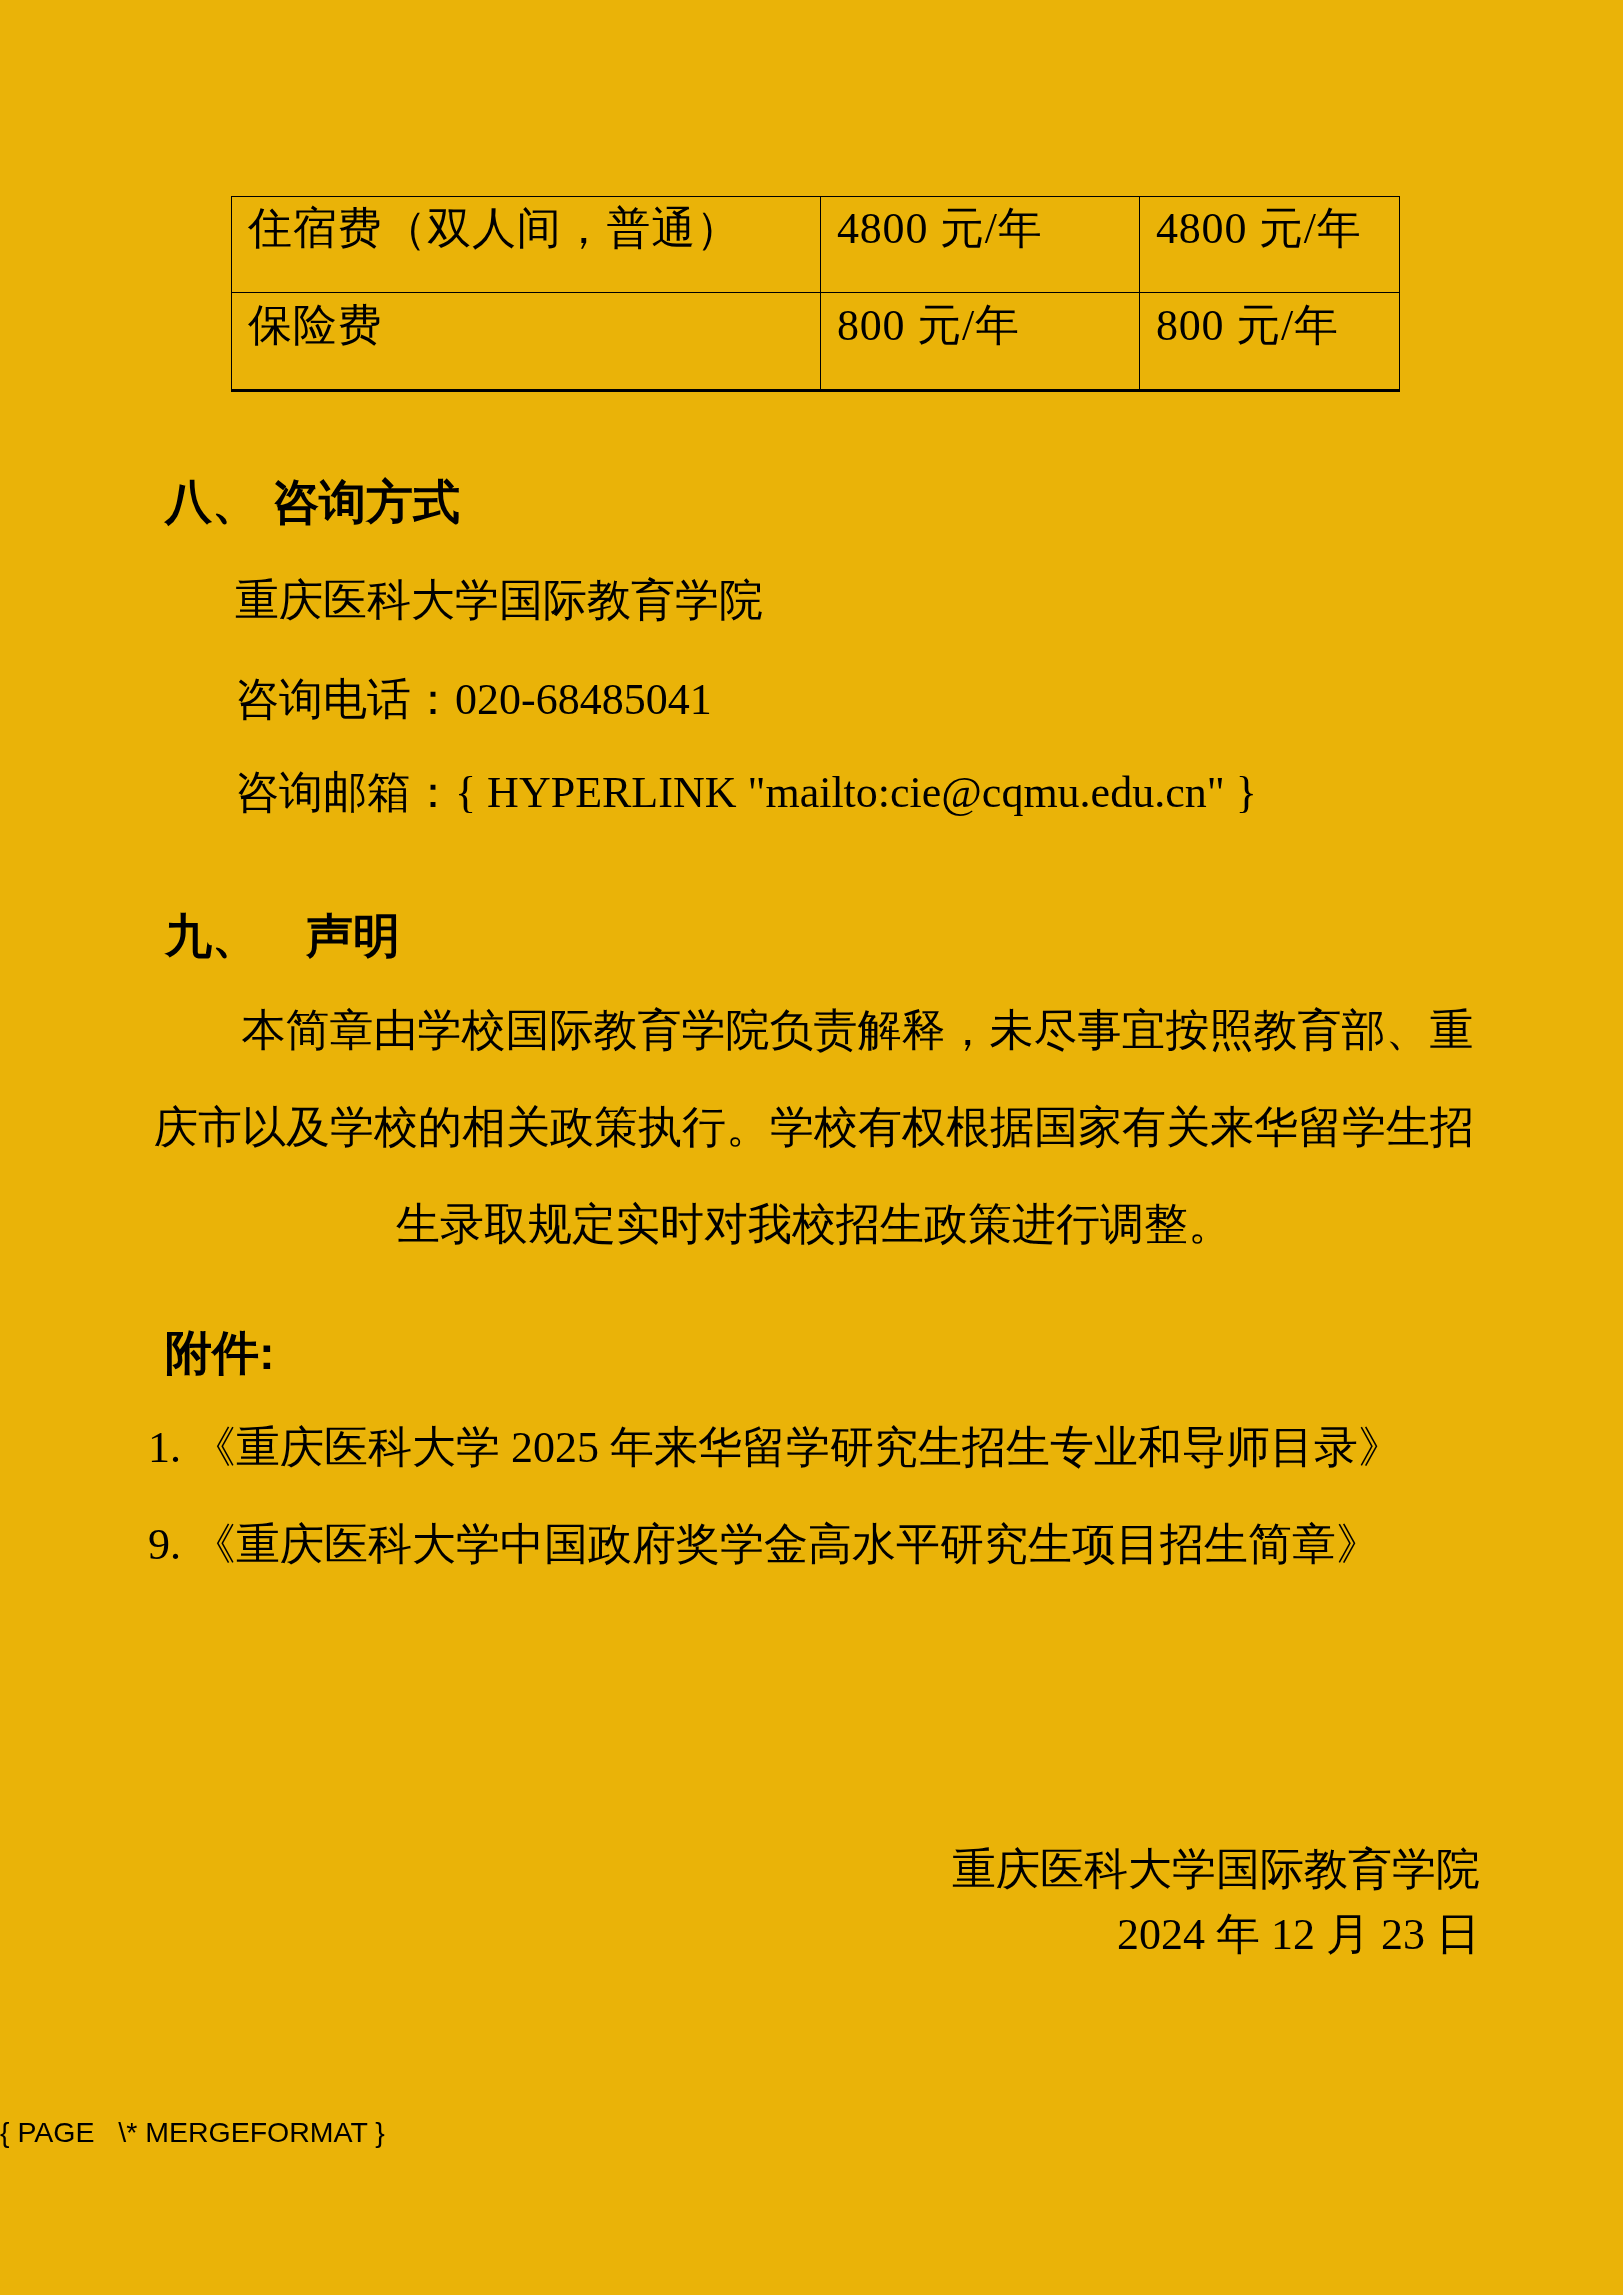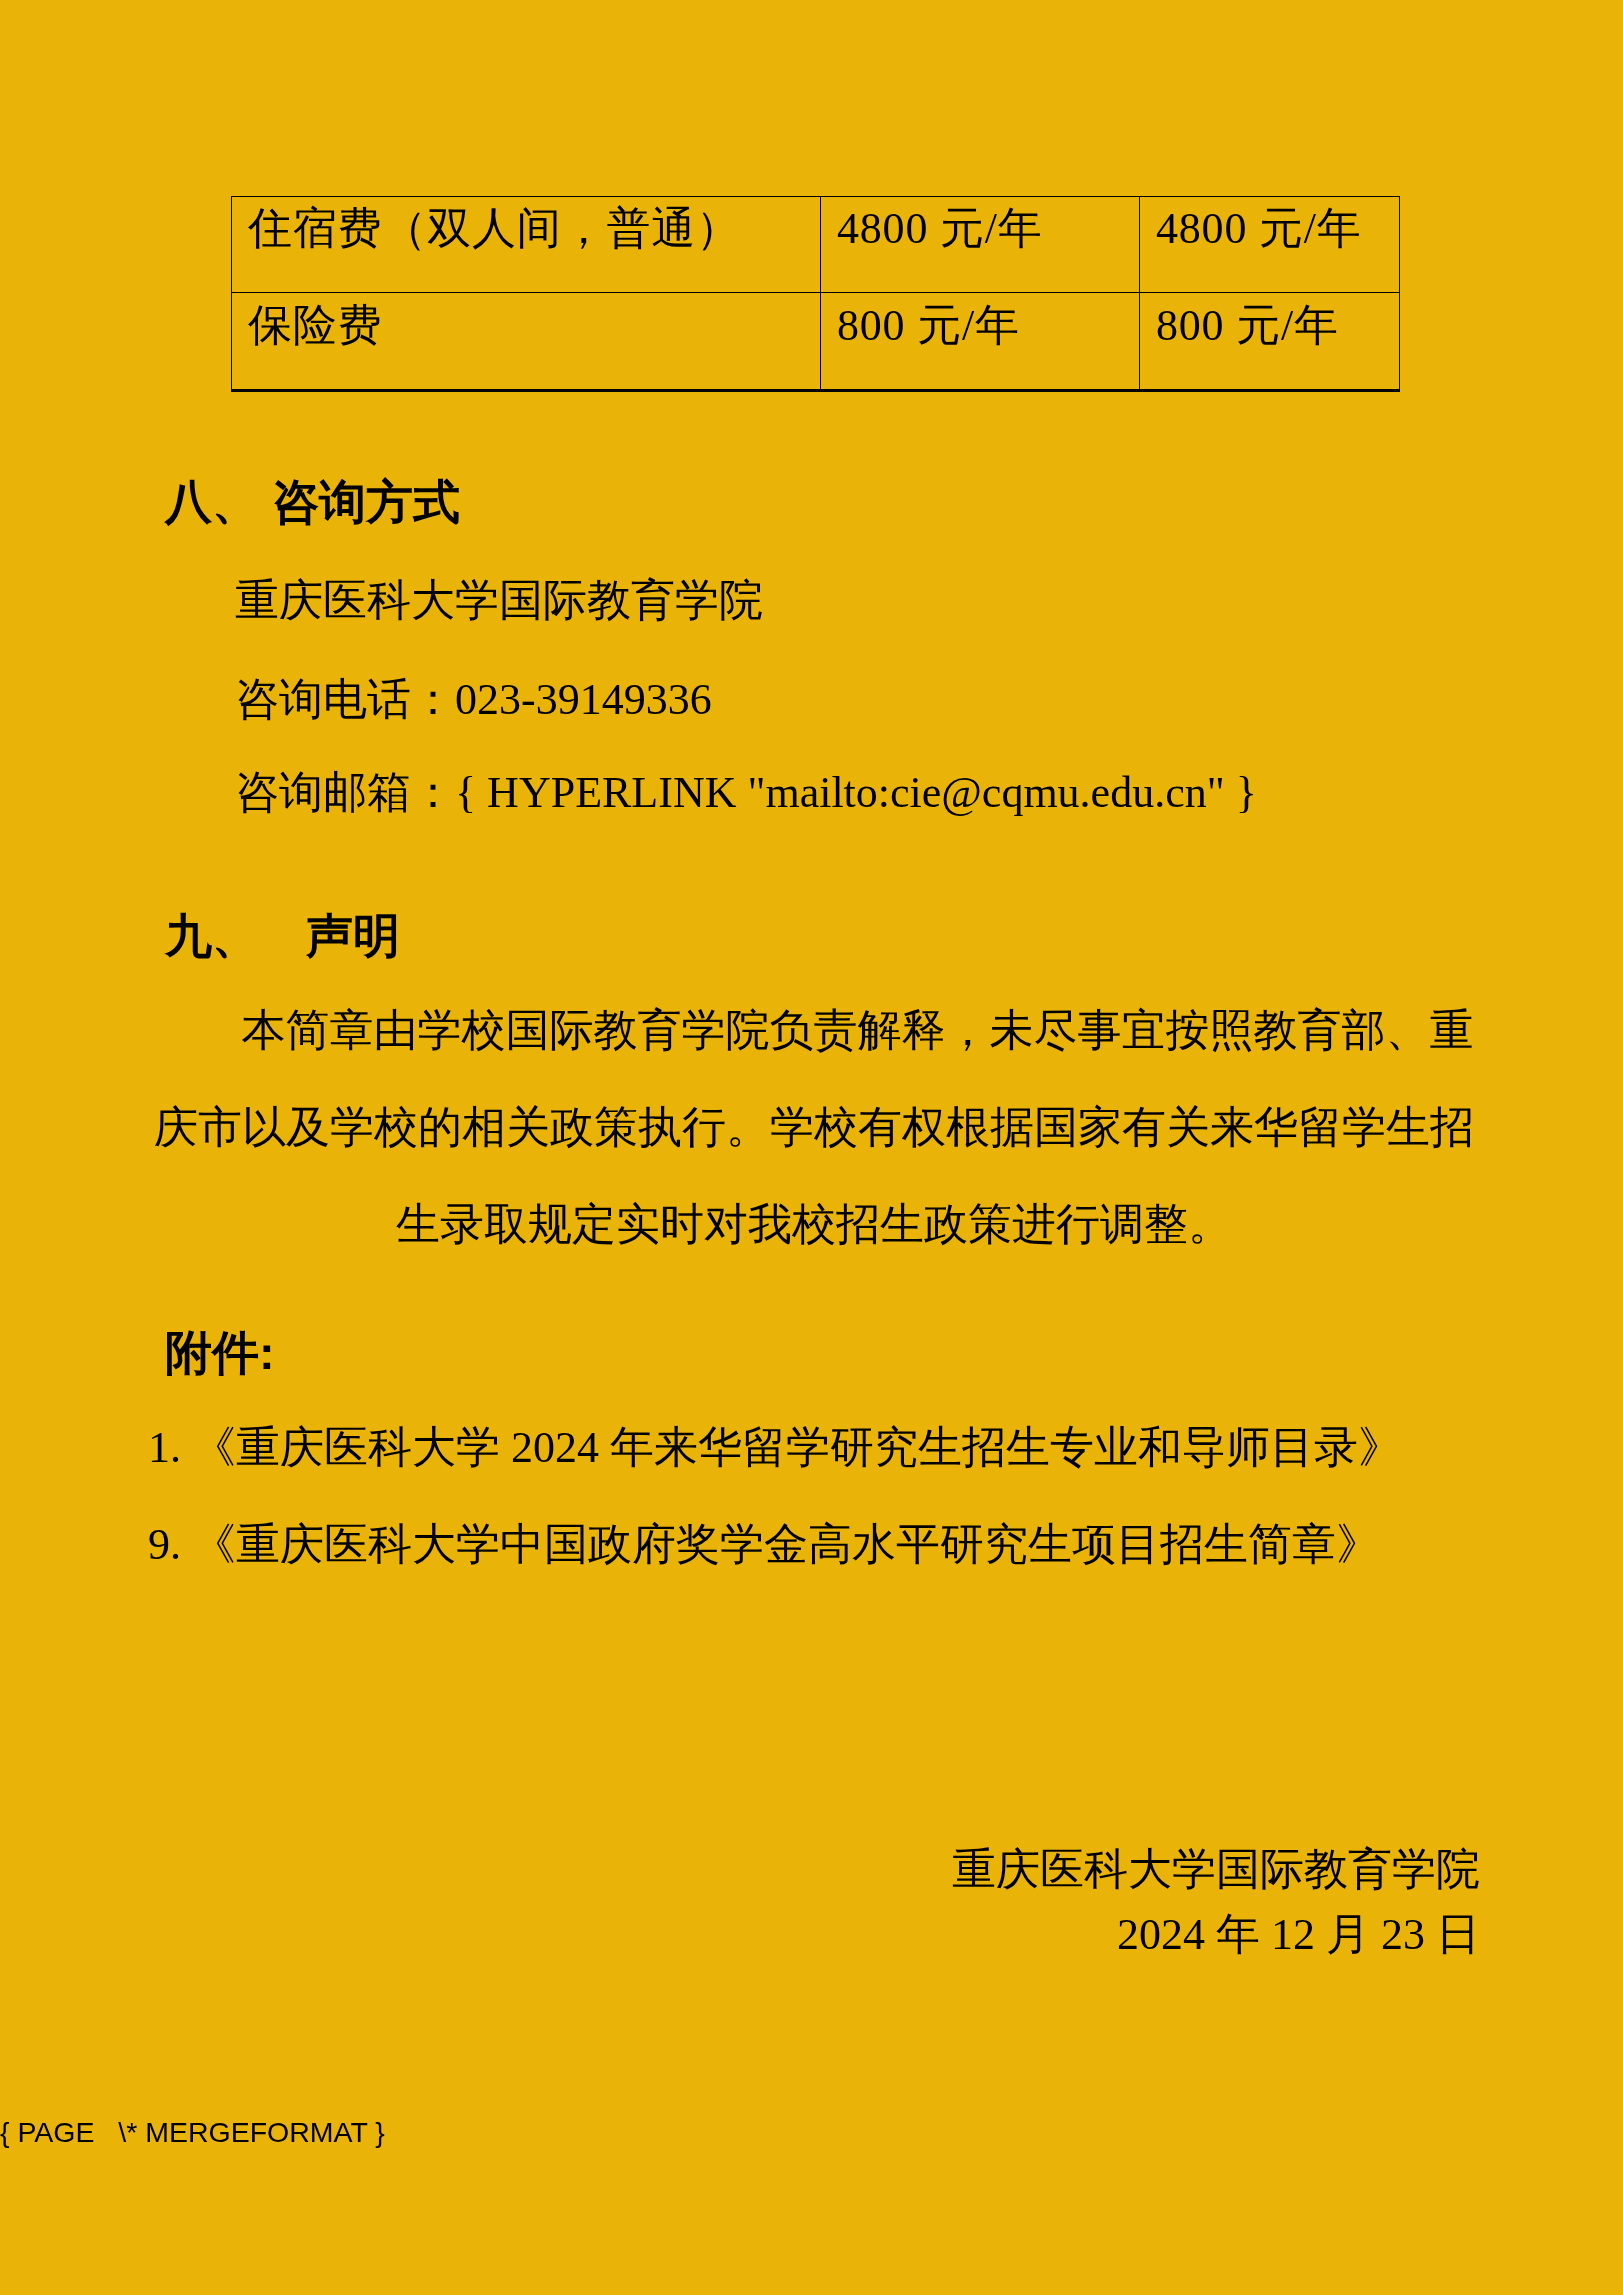--- a/index.html
+++ b/index.html
@@ -130,31 +130,31 @@
         <td>800 元/年</td>
         <td>800 元/年</td>
       </tr>
     </tbody>
   </table>
 
   <div class="heading" style="top:476px;">八、 咨询方式</div>
 
   <div class="bodyline indent2" style="top:575px;">重庆医科大学国际教育学院</div>
 
-  <div class="bodyline indent2" style="top:674px;">咨询电话：023-39149336</div>
+  <div class="bodyline indent2" style="top:674px;">咨询电话：020-68485041</div>
 
   <div class="bodyline indent2" style="top:767px;">咨询邮箱：{ HYPERLINK "mailto:cie@cqmu.edu.cn" }</div>
 
   <div class="heading" style="top:867px;margin-top:43px;">九、　声明</div>
 
   <p class="para">本简章由学校国际教育学院负责解释，未尽事宜按照教育部、重庆市以及学校的相关政策执行。学校有权根据国家有关来华留学生招生录取规定实时对我校招生政策进行调整。</p>
 
   <div class="heading" style="top:1327px;">附件:</div>
 
-  <div class="attach-item" style="top:1422px;">1. 《重庆医科大学 2024 年来华留学研究生招生专业和导师目录》</div>
+  <div class="attach-item" style="top:1422px;">1. 《重庆医科大学 2025 年来华留学研究生招生专业和导师目录》</div>
 
   <div class="attach-item" style="top:1519px;">9. 《重庆医科大学中国政府奖学金高水平研究生项目招生简章》</div>
 
   <div class="sig-line" style="top:1844px;">重庆医科大学国际教育学院</div>
 
   <div class="sig-line" style="top:1909px;">2024 年 12 月 23 日</div>
 
   <div class="page-footer">{ PAGE   \* MERGEFORMAT }</div>
 
 </div>

